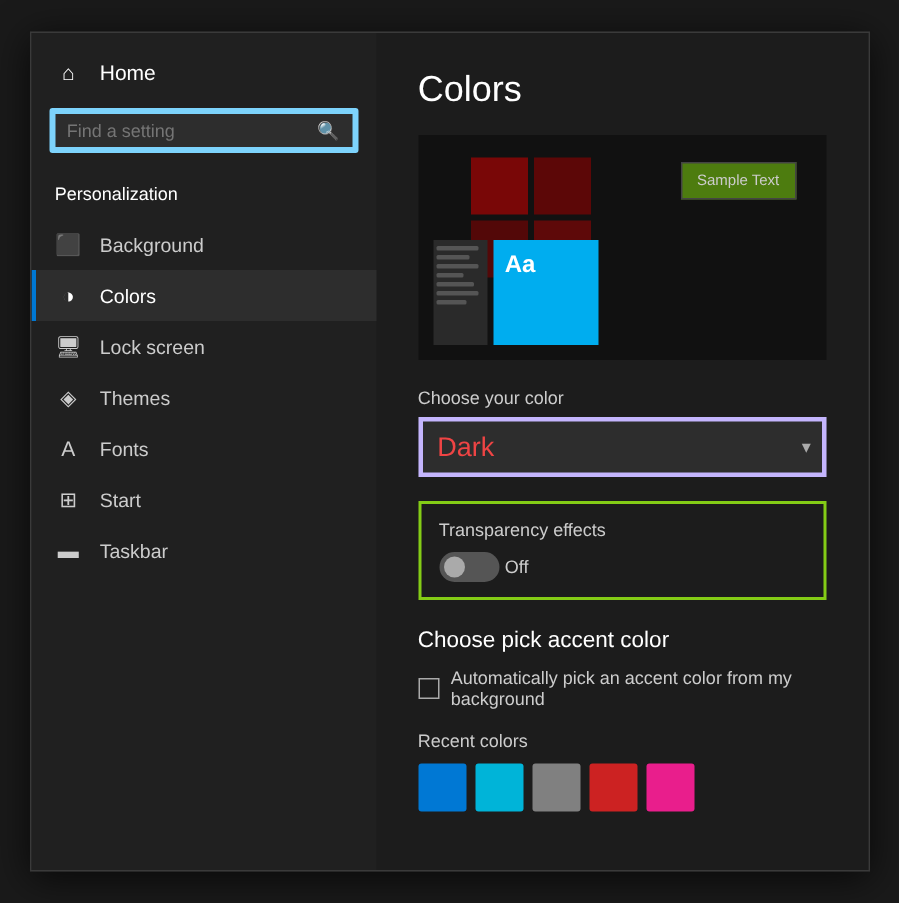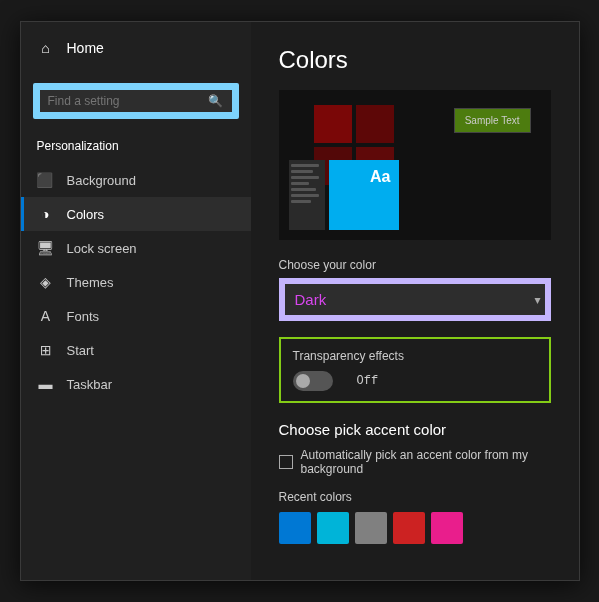--- a/index.html
+++ b/index.html
@@ -33,23 +33,23 @@
     .sidebar-home {
       display: flex;
       align-items: center;
       padding: 10px 16px;
       color: #ffffff;
       font-size: 14px;
       cursor: pointer;
       gap: 12px;
     }
     .search-box {
-      margin: 17px 12px 14px 12px;
+      margin: 6px 12px 14px 12px;
       background: #2d2d2d;
-      border: 7px solid #7dd3fc;
+      border: 4px solid #7dd3fc;
       border-radius: 2px;
       display: flex;
       align-items: center;
       padding: 4px 8px;
       gap: 6px;
     }
     .search-box input {
       background: transparent;
       border: none;
       outline: none;
@@ -147,21 +147,20 @@
     .preview-tile-lines { display: flex; flex-direction: column; gap: 3px; }
     .preview-tile-line { height: 3px; background: #555; border-radius: 1px; }
     .preview-tile-blue {
       width: 70px;
       height: 70px;
       background: #00adef;
       display: flex;
       flex-direction: column;
       gap: 4px;
       padding: 8px;
-      align-items: flex-end;
     }
     .preview-aa {
       color: #fff;
       font-size: 16px;
       font-weight: bold;
     }
     .preview-tile-grid {
       display: grid;
       grid-template-columns: 1fr 1fr;
       gap: 3px;
@@ -177,23 +176,23 @@
       font-size: 12px;
       margin-bottom: 6px;
     }
     .dropdown-wrapper {
       position: relative;
       margin-bottom: 16px;
     }
     .dropdown-wrapper select {
       width: 100%;
       background: #2d2d2d;
-      border: 6px solid #c4b5fd;
-      color: #d946ef;
-      font-size: 15px;
+      border: 3px solid #c4b5fd;
+      color: #ef4444;
+      font-size: 18px;
       padding: 7px 10px;
       appearance: none;
       cursor: pointer;
       outline: none;
     }
     .dropdown-arrow {
       position: absolute;
       right: 10px;
       top: 50%;
       transform: translateY(-50%);
@@ -210,22 +209,21 @@
       background: #1c1c1c;
     }
     .transparency-label {
       color: #cccccc;
       font-size: 12px;
       margin-bottom: 8px;
     }
     .toggle-row {
       display: flex;
       align-items: center;
-      gap: 24px;
-      font-family: Liberation Mono, monospace;
+      gap: 4px;
     }
     .toggle {
       width: 40px;
       height: 20px;
       background: #555;
       border-radius: 10px;
       position: relative;
       cursor: pointer;
     }
     .toggle-knob {

